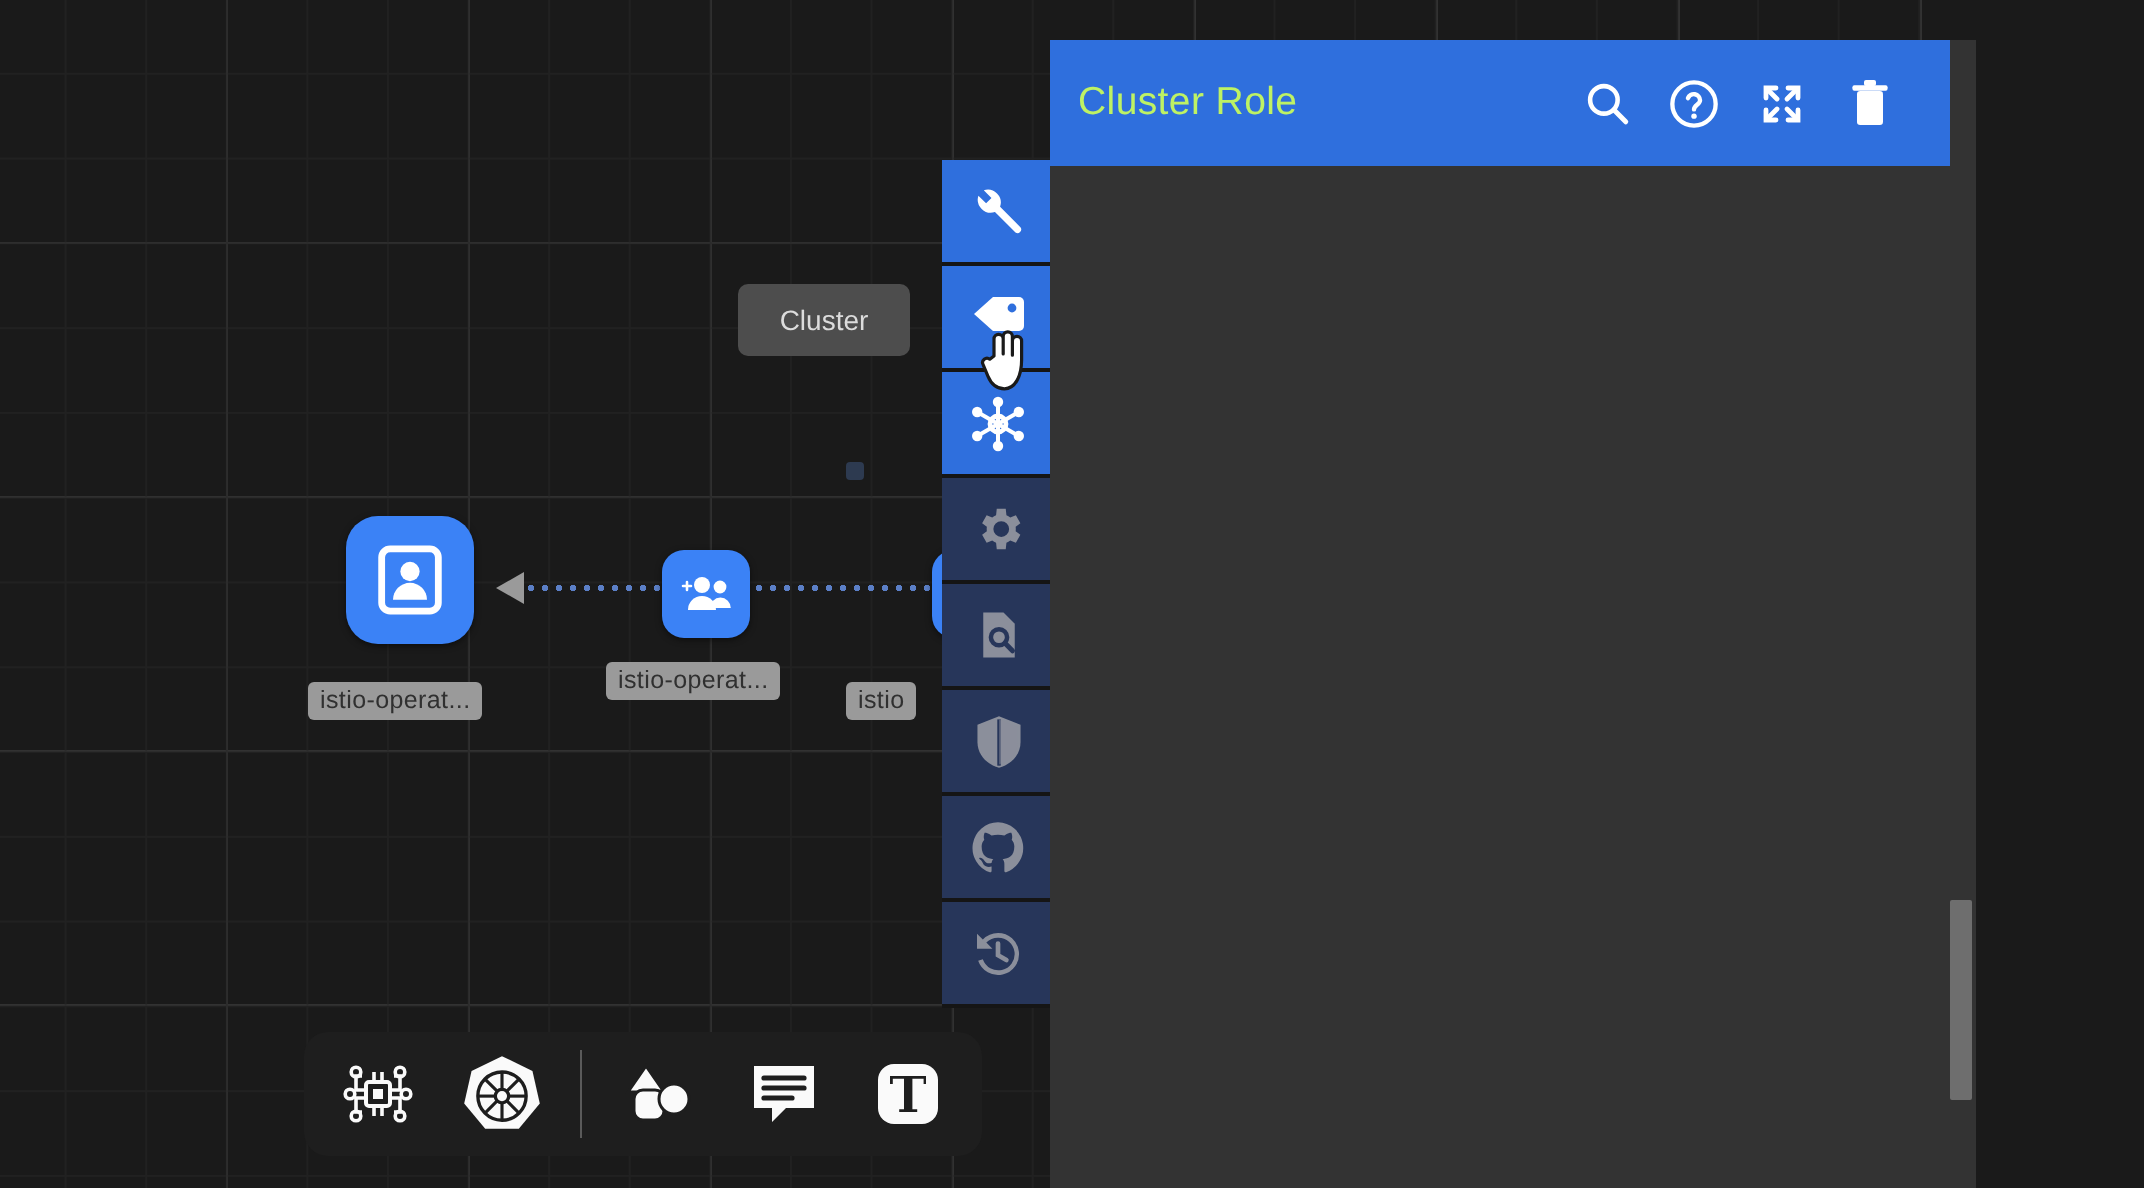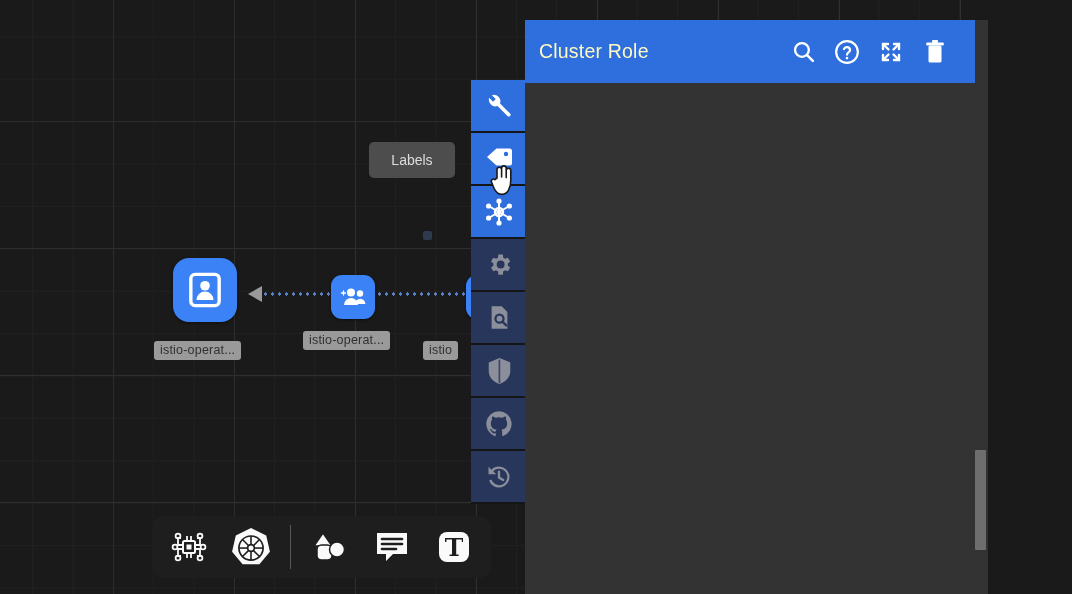--- a/index.html
+++ b/index.html
@@ -154,21 +154,21 @@
   }
   #panel-header {
     height: 63px;
     width: 450px;
     background: #2f6fdd;
     display: flex; align-items: center;
     padding: 0 18px 0 14px;
     box-sizing: border-box;
   }
   #panel-title {
-    color: #fef9c3;
+    color: #bef264;
     font-size: 19.5px;
     letter-spacing: .2px;
     flex: 1;
   }
   .hdr-icon {
     width: 44px; height: 44px;
     display: flex; align-items: center; justify-content: center;
   }
   .hdr-icon svg { fill: #ffffff; }
 
@@ -266,21 +266,21 @@
       <path d="M15 19 a5.2 5.2 0 0 1 10.4 0 z" fill="#ffffff"></path>
       <path d="M1.5 8 h4 M3.5 6 v4" stroke="#ffffff" stroke-width="1.3" stroke-linecap="round"></path>
     </svg>
   </div>
   <div class="node-label" style="left:303px; top:331px;">istio-operat...</div>
 
   <div class="node" style="left:466px; top:275px; width:44px; height:44px; border-radius:11px;"></div>
   <div class="node-label" style="left:423px; top:341px;">istio</div>
 
   <div id="labels-tip">
-    <span>Labels</span>
+    <span>Cluster</span>
   </div>
 
   <div id="vtoolbar">
 
     <div class="vtb-item active">
       <svg width="28" height="28" viewBox="0 0 24 24">
         <path d="M21.7 18.6 L12.9 9.8 a5.6 5.6 0 0 0-7-7.1 l3.3 3.3 -2.3 2.3 -3.3-3.3 a5.6 5.6 0 0 0 7.1 7 l8.8 8.8 a1.6 1.6 0 0 0 2.2-2.2 z"></path>
       </svg>
     </div>
 

